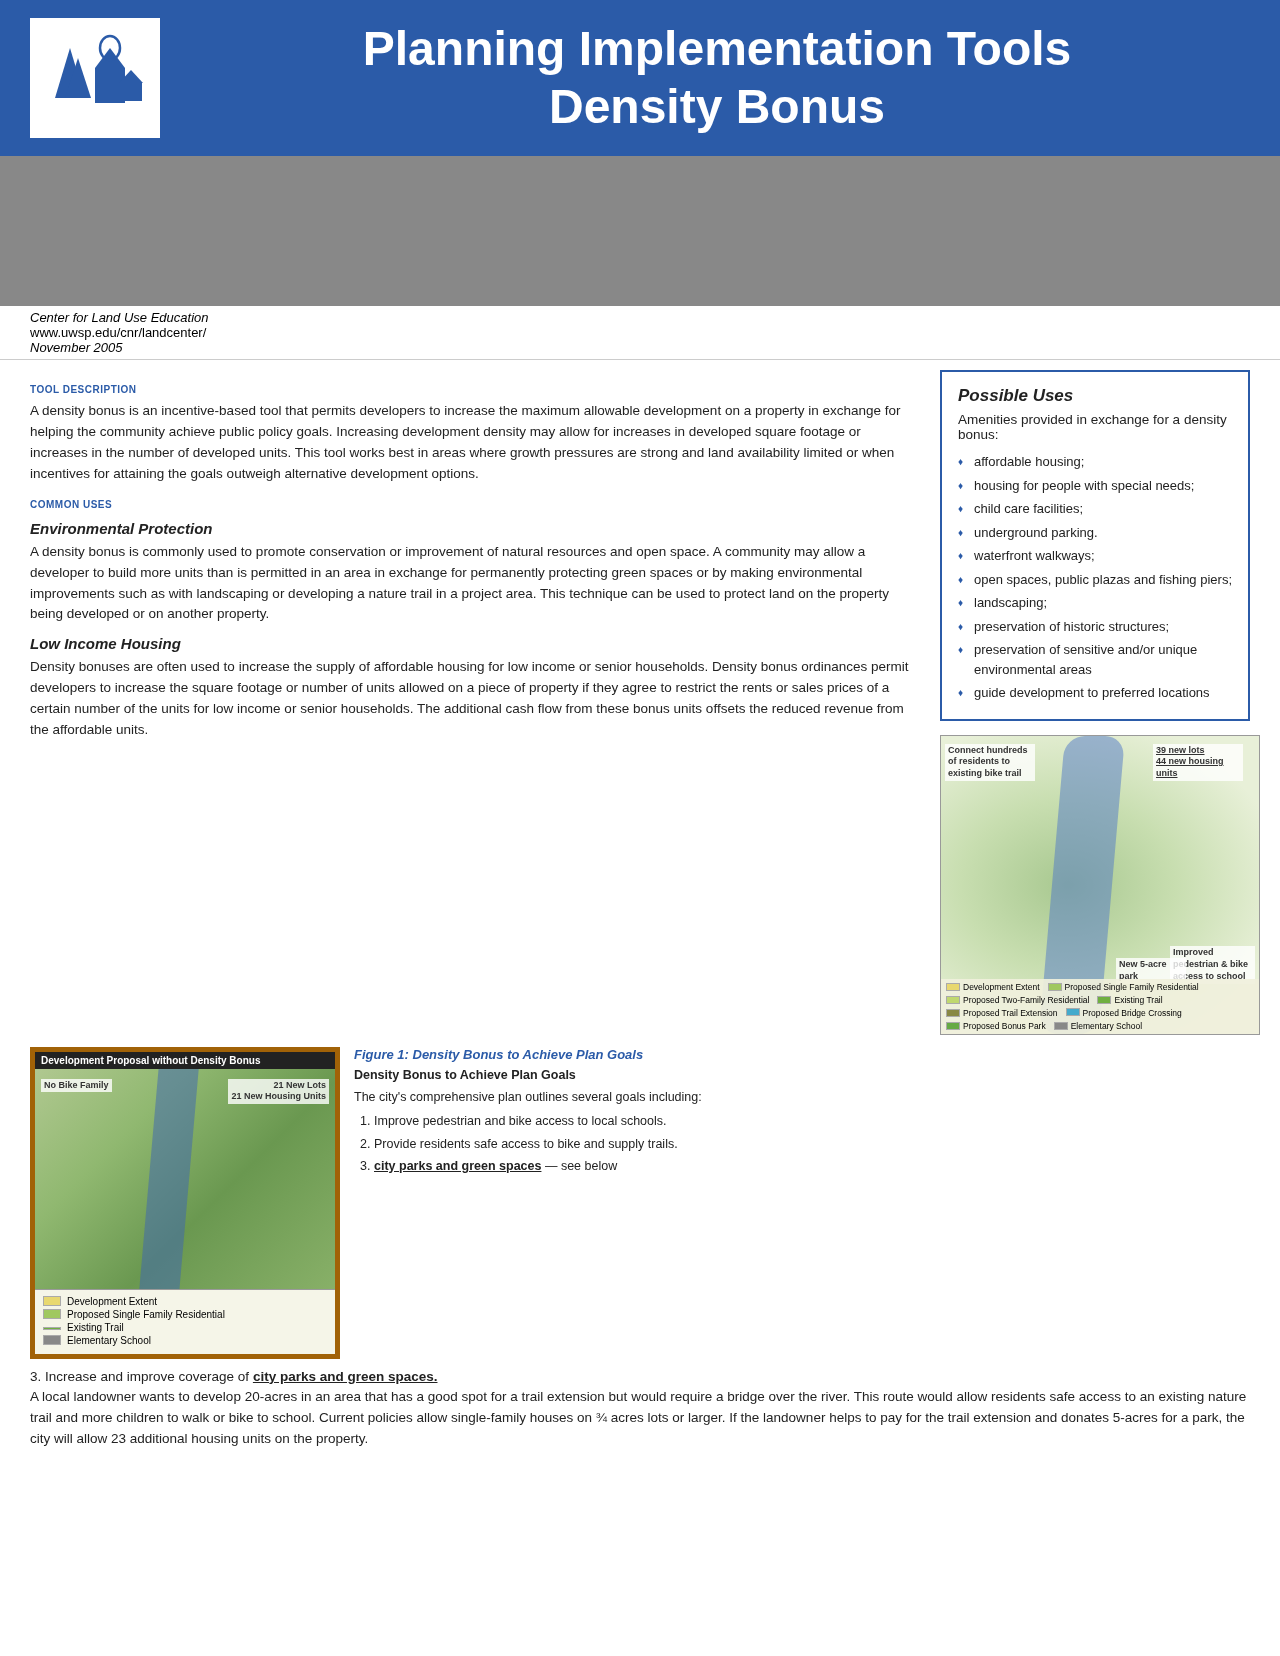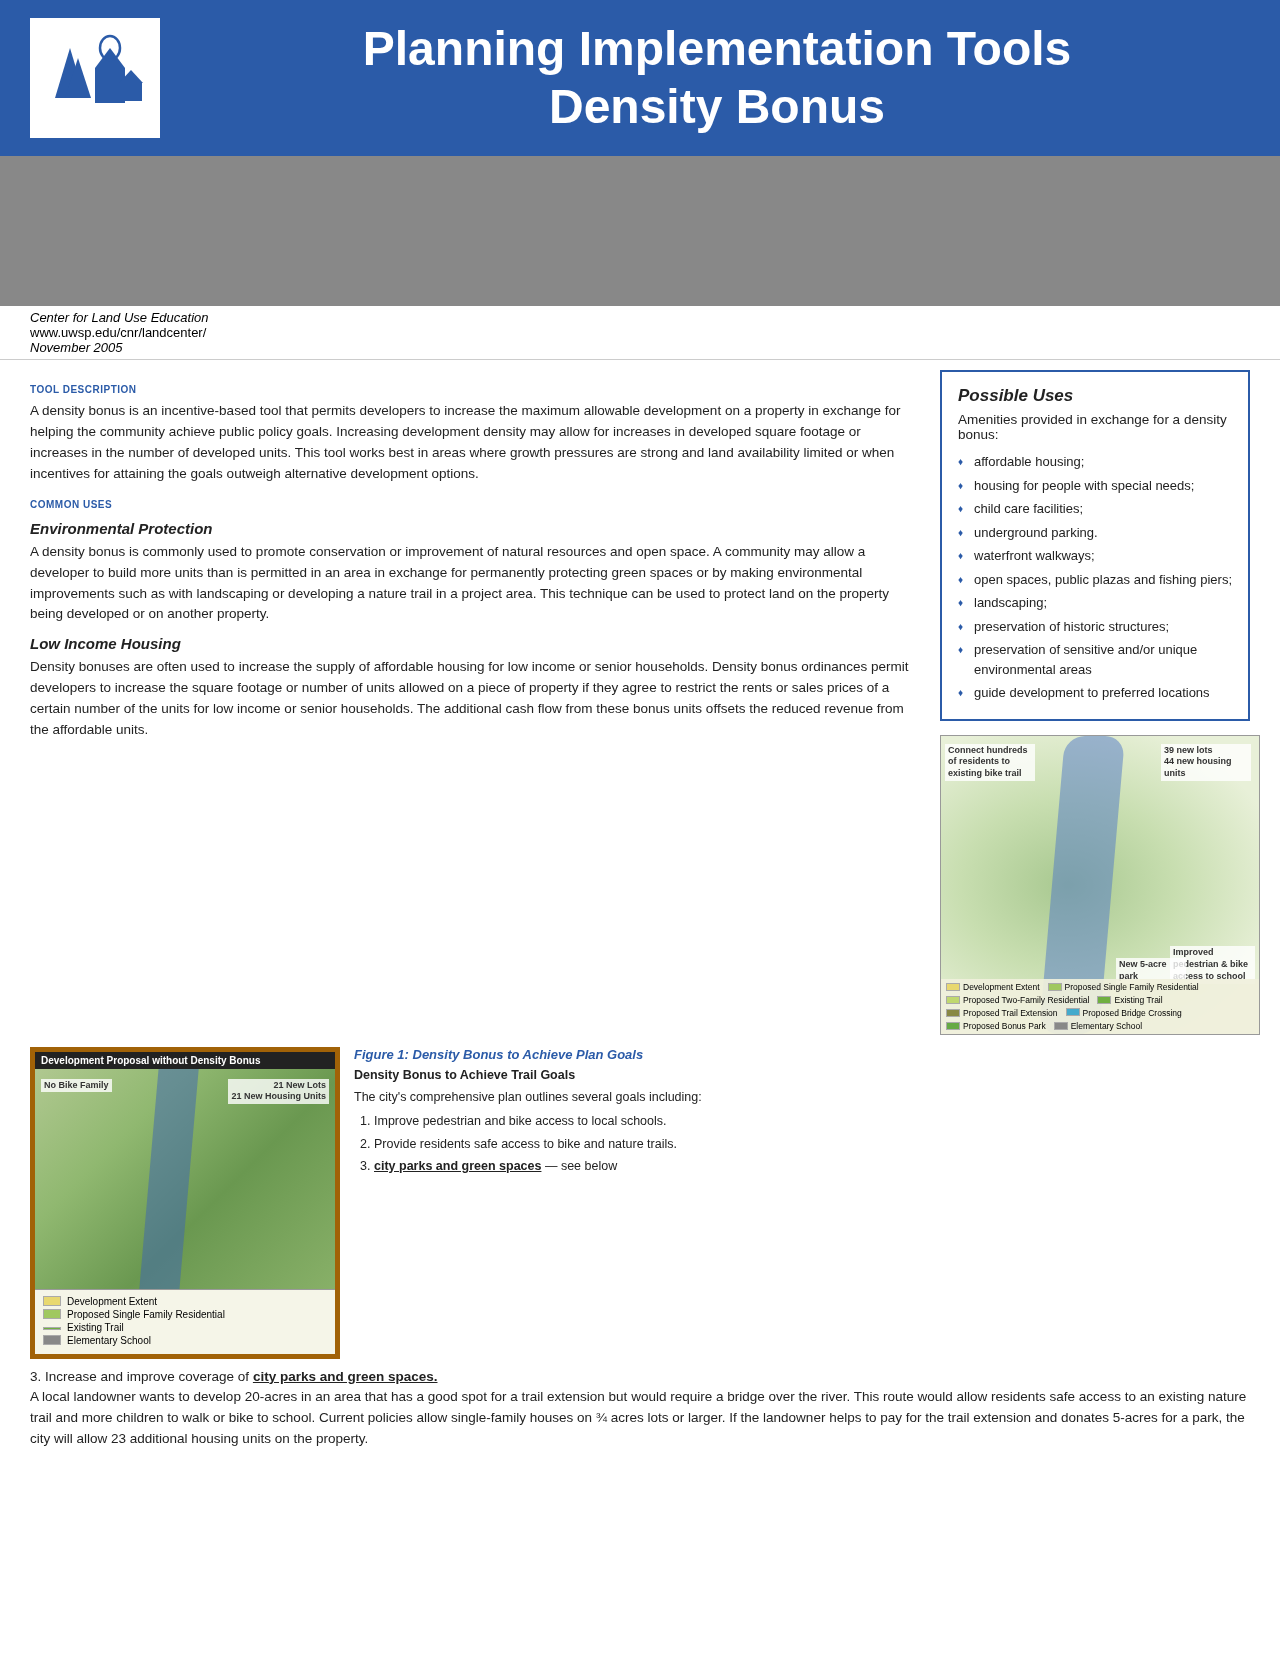--- a/index.html
+++ b/index.html
@@ -352,21 +352,21 @@
         <li><span>preservation of sensitive and/or unique environmental areas</span></li>
         <li><span>guide development to preferred locations</span></li>
       </ul>
     </div>
 
     <div class="map-right">
       <div class="map-right-bg">
         <div class="river"></div>
 
         <div class="map-label" style="top:8px;left:4px;max-width:90px;">Connect hundreds of residents to existing bike trail</div>
-        <div class="map-label" style="top:8px;right:8px;max-width:90px;">39 new lots<br>44 new housing units</div>
+        <div class="map-label" style="top:8px;right:16px;max-width:90px;text-decoration:underline;">39 new lots<br>44 new housing units</div>
         <div class="map-label" style="bottom:50px;right:4px;max-width:85px;">Improved pedestrian &amp; bike access to school</div>
         <div class="map-label" style="bottom:50px;left:55%;max-width:70px;">New 5-acre park</div>
 
         <div style="position:absolute;bottom:0;left:0;right:0;background:rgba(240,240,220,0.92);padding:3px 5px;font-size:8.5px;">
           <div style="display:flex;flex-wrap:wrap;gap:3px 8px;">
             <div style="display:flex;align-items:center;gap:3px;">
                 <div style="width:14px;height:8px;background:#e8d870;border:1px solid #aaa;"></div>
                 <span>Development Extent</span>
               </div>
             <div style="display:flex;align-items:center;gap:3px;">
@@ -430,25 +430,25 @@
       <div class="legend-item">
           <div class="legend-swatch" style="background:#888;border:1px solid #aaa;"></div>
           <span>Elementary School</span>
         </div>
     </div>
   </div>
 
   <div class="figure-text-col">
     <div class="figure-caption">Figure 1: Density Bonus to Achieve Plan Goals</div>
     <div class="figure-body">
-      <p style="font-weight:bold;margin-bottom:3px;">Density Bonus to Achieve Trail Goals</p>
+      <p style="font-weight:bold;margin-bottom:3px;">Density Bonus to Achieve Plan Goals</p>
       <p style="margin-bottom:3px;">The city's comprehensive plan outlines several goals including:</p>
       <ol>
         <li>Improve pedestrian and bike access to local schools.</li>
-        <li>Provide residents safe access to bike and nature trails.</li>
+        <li>Provide residents safe access to bike and supply trails.</li>
         <li><span class="underline bold">city parks and green spaces</span> — see below</li>
       </ol>
     </div>
   </div>
 
 </div>
 
 <div class="full-bottom">
   <span class="body-text">
     3. Increase and improve coverage of <span class="underline bold">city parks and green spaces.</span><br>

